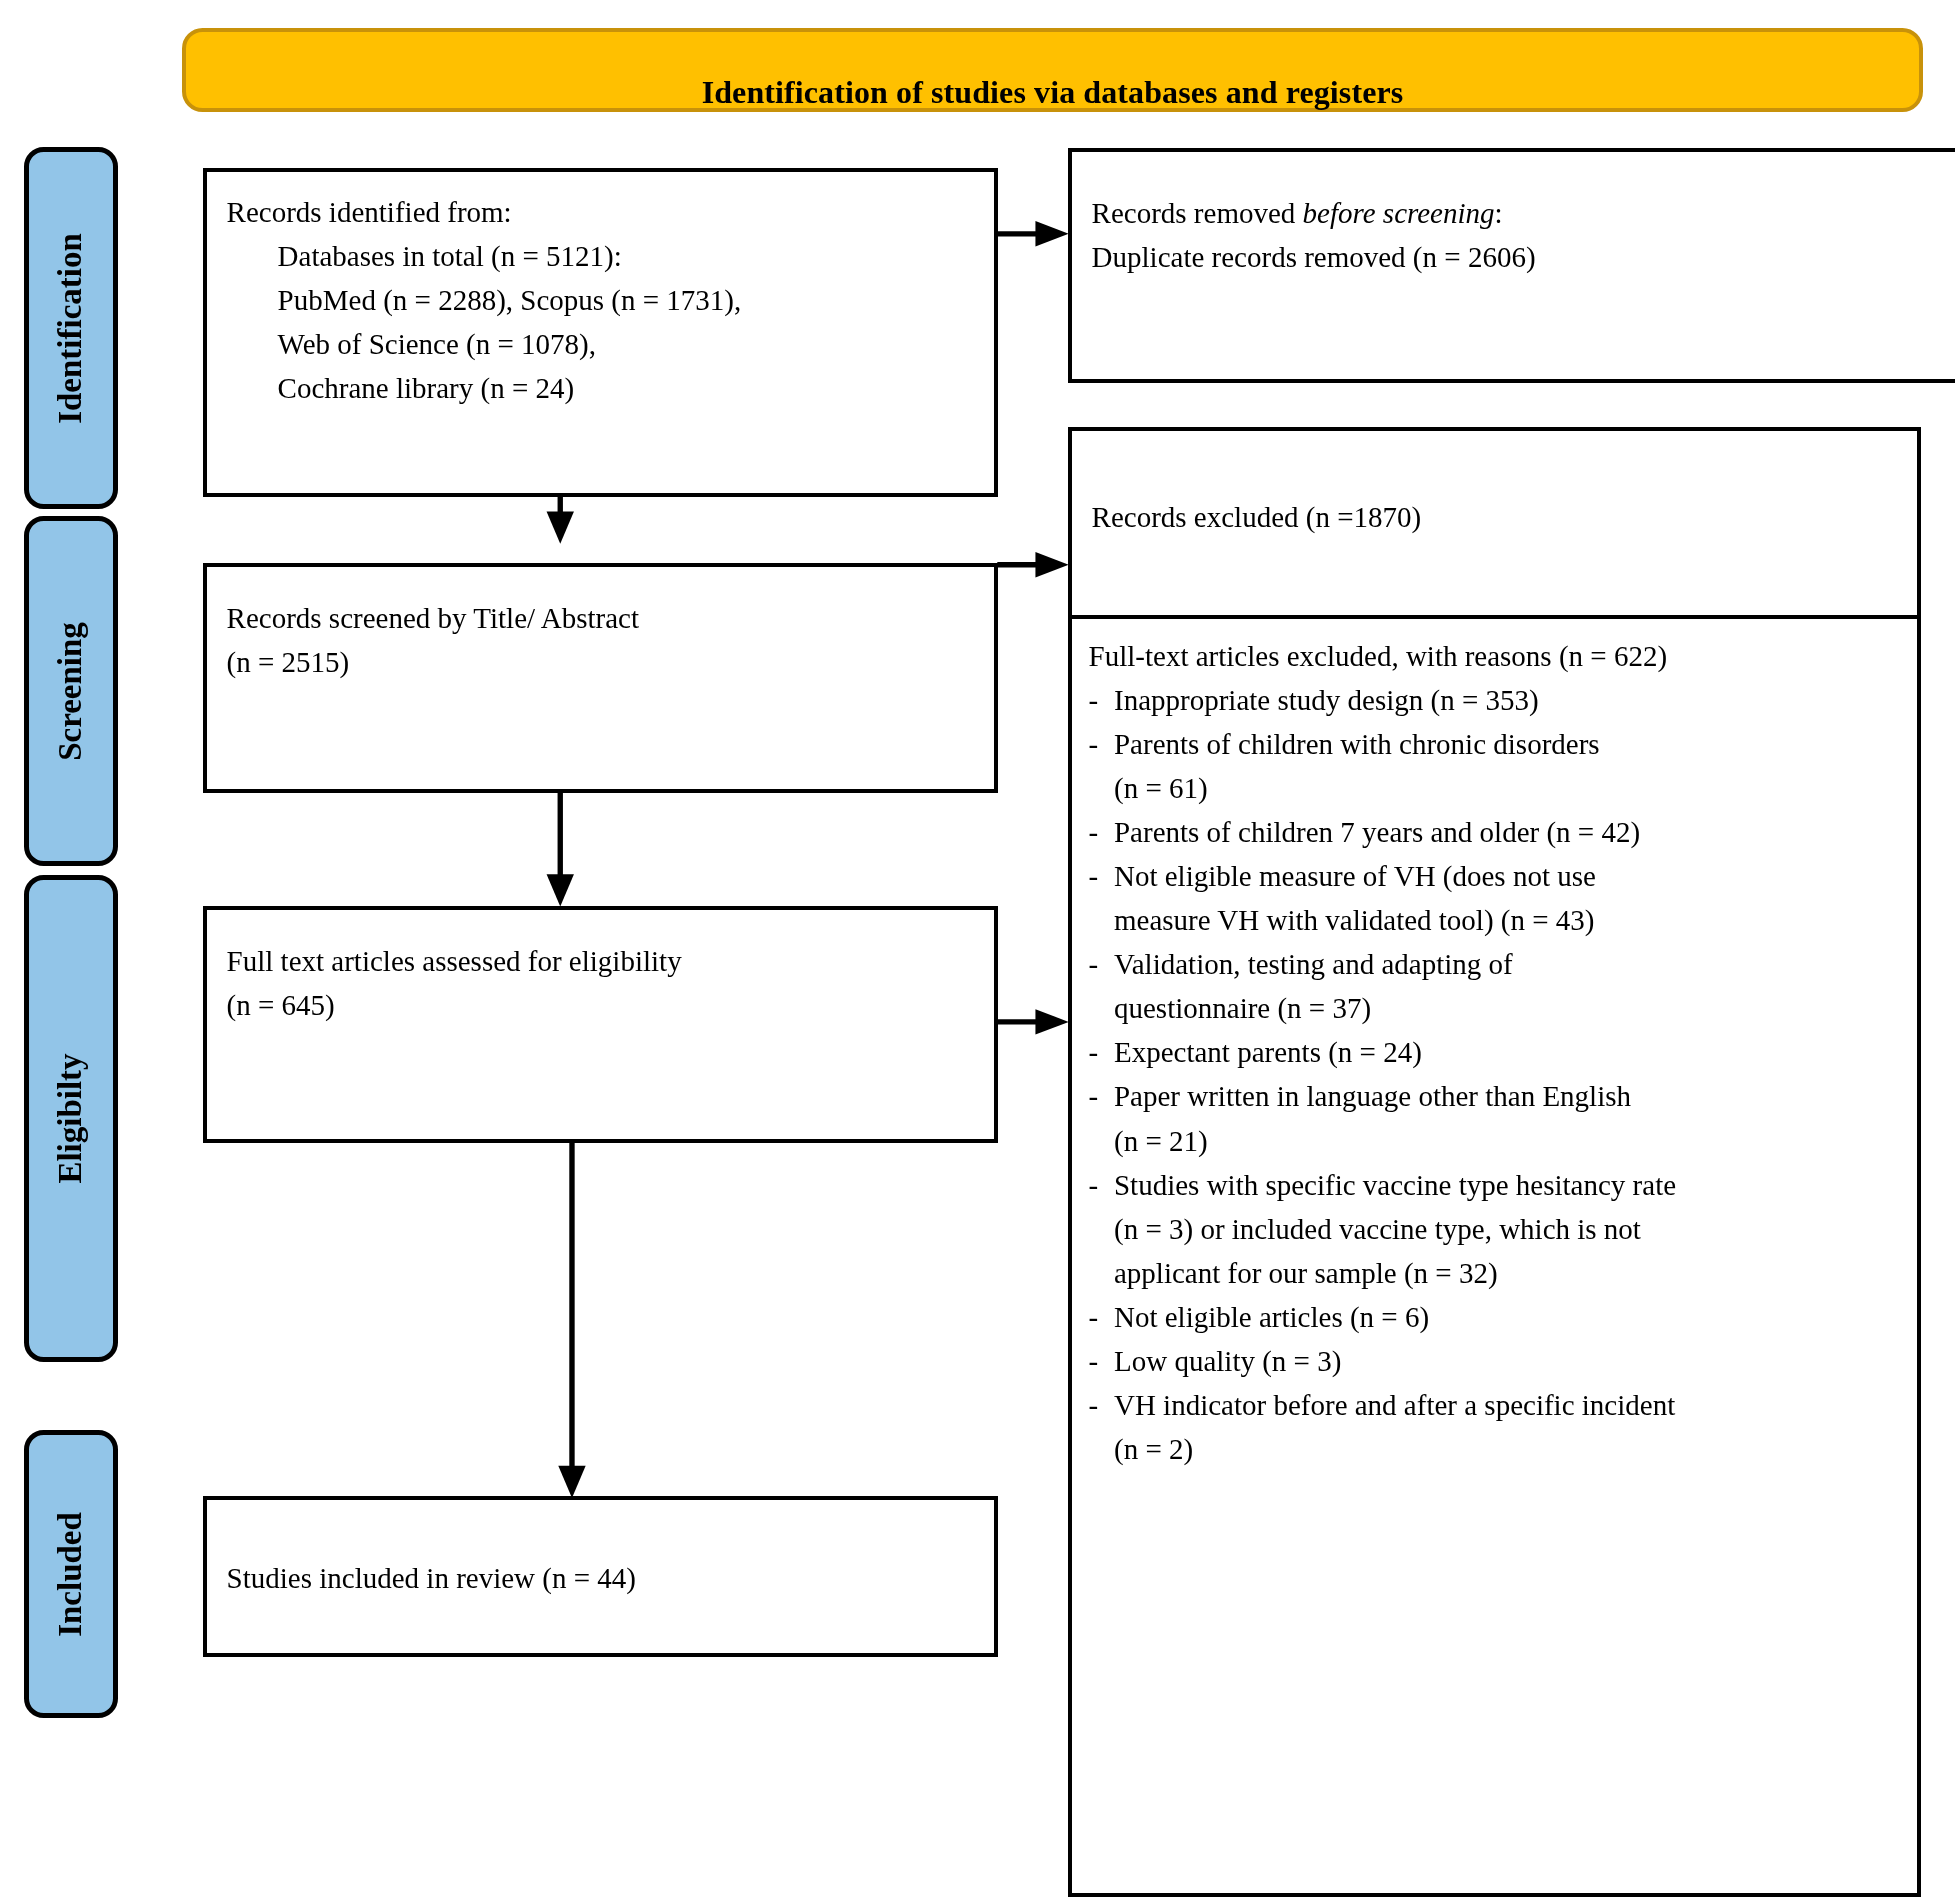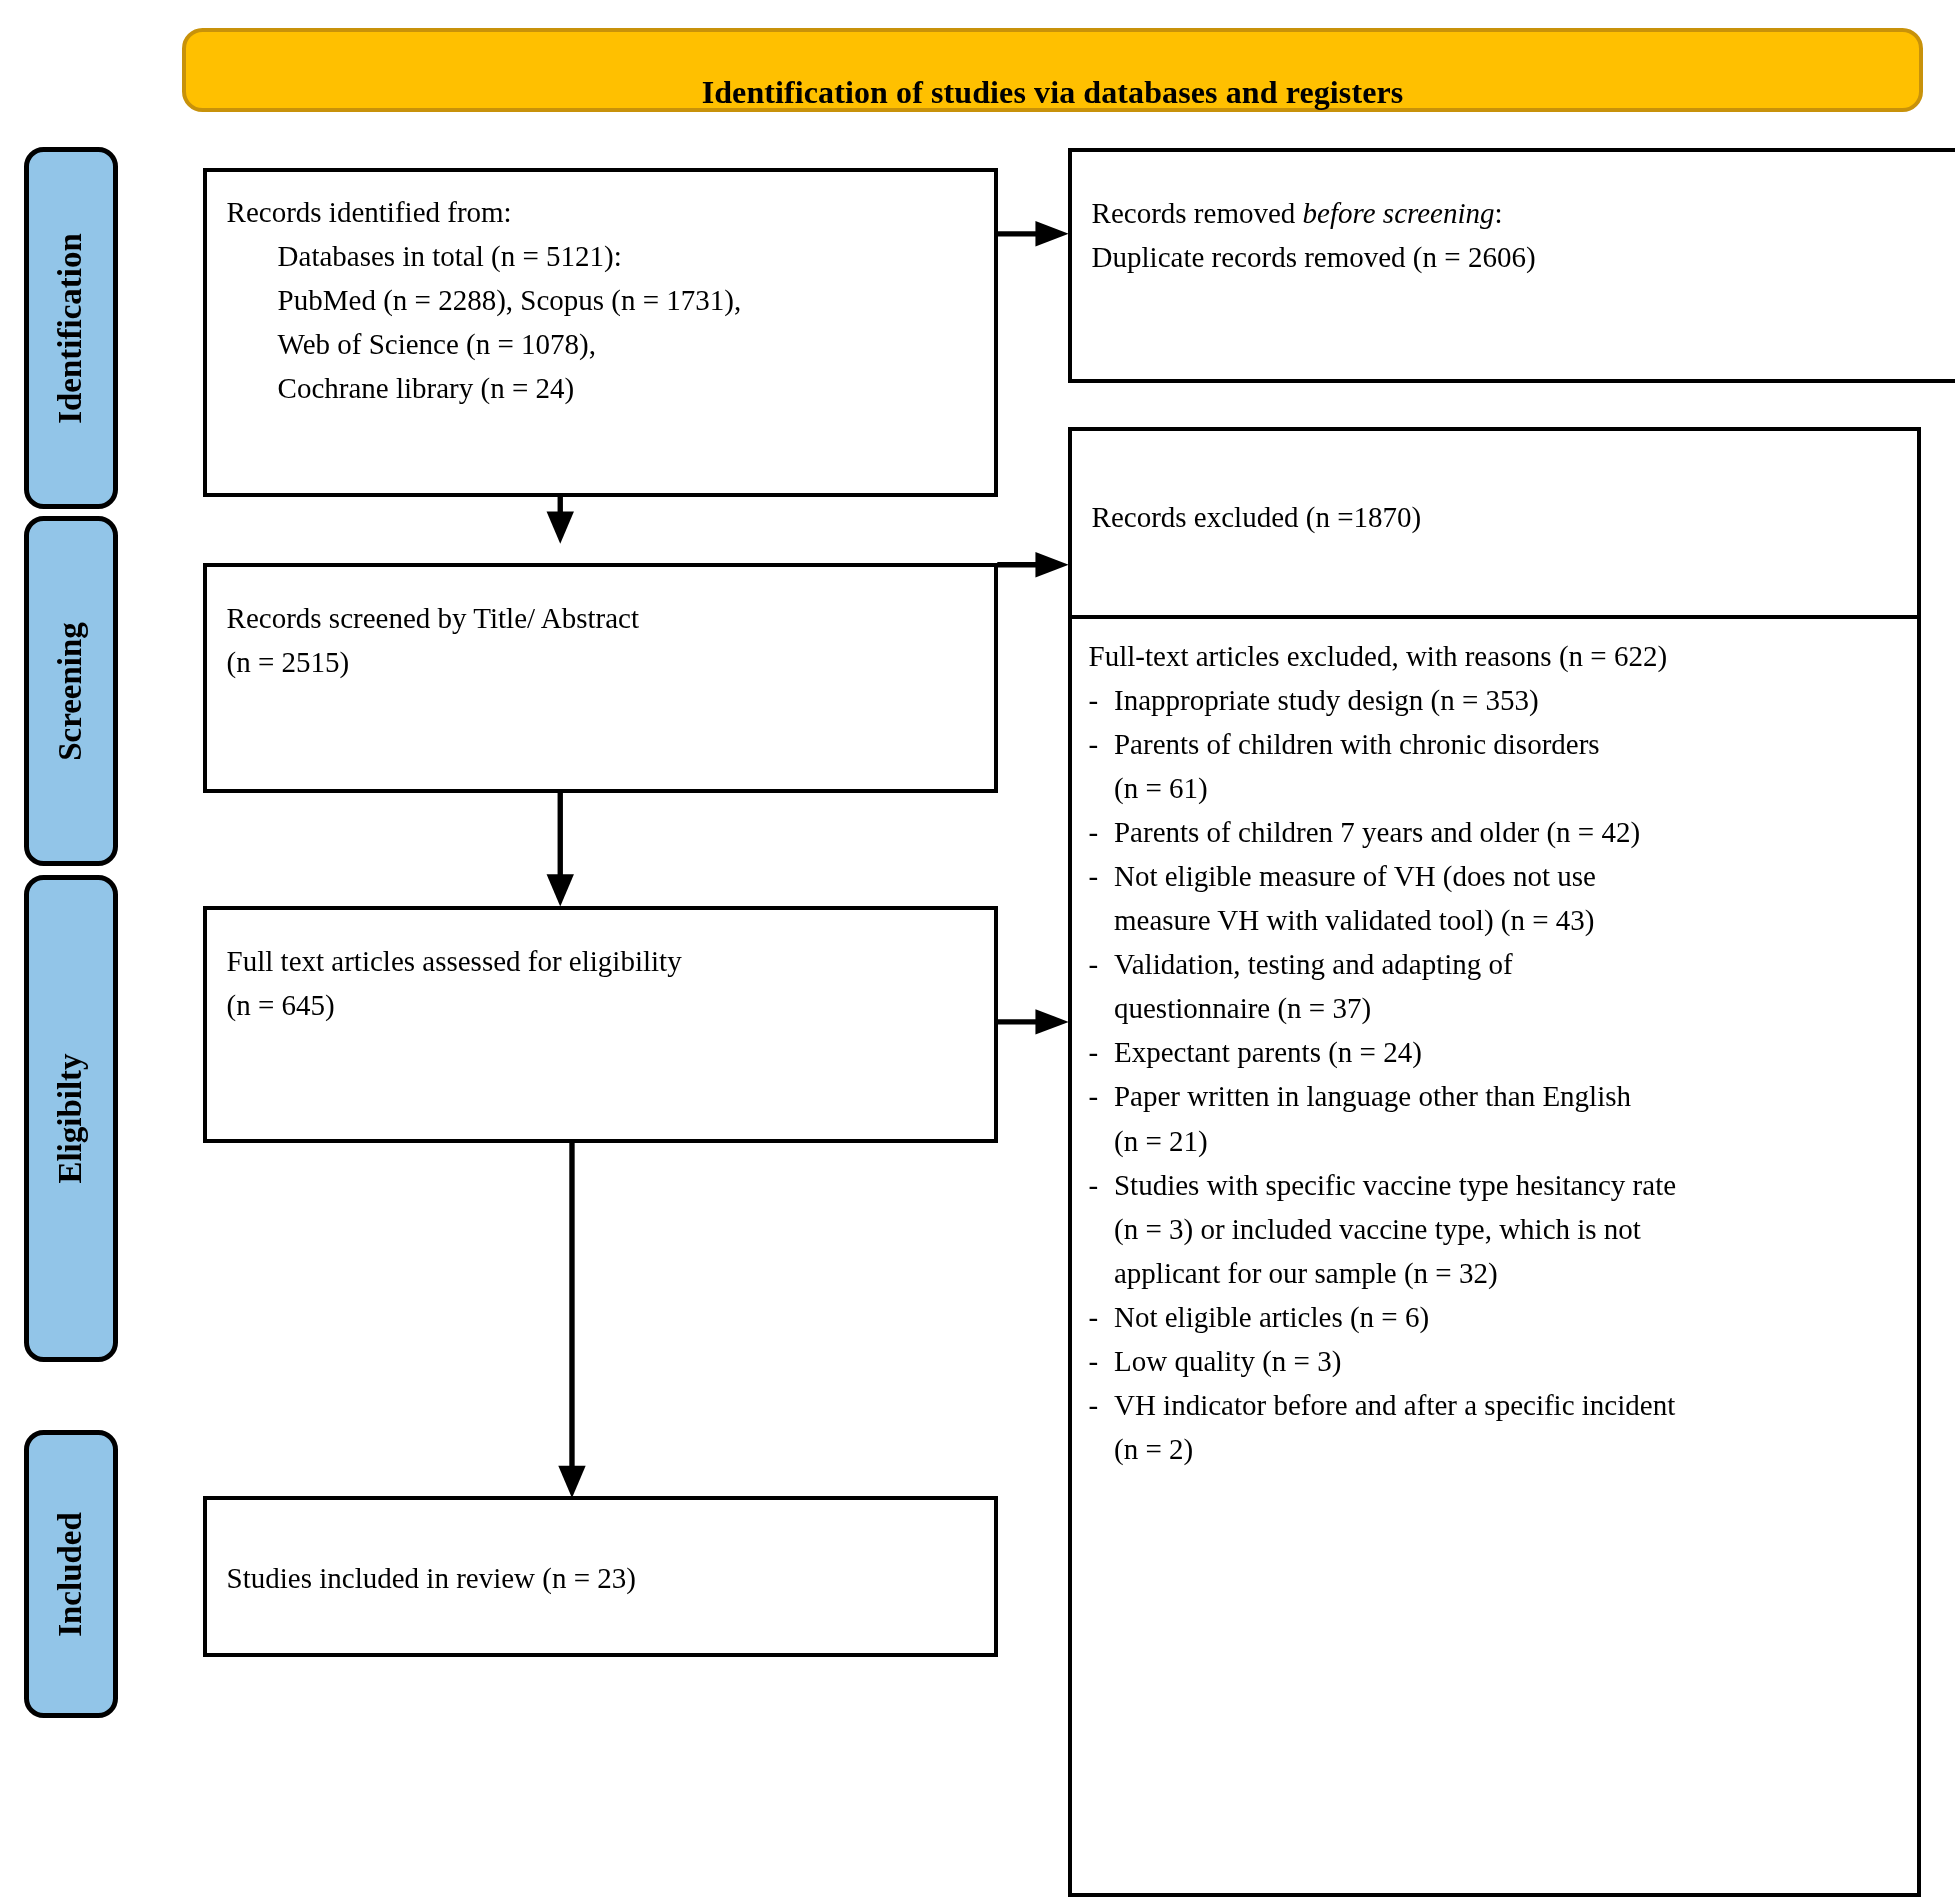--- a/index.html
+++ b/index.html
@@ -230,21 +230,21 @@
 
   <div class="pbox box-fulltext">
     <div class="pbox-body">
       <span class="line">Full text articles assessed for eligibility</span>
       <span class="line">(n = 645)</span>
     </div>
   </div>
 
   <div class="pbox box-included">
     <div class="pbox-body">
-      <span class="line">Studies included in review (n = 23)</span>
+      <span class="line">Studies included in review (n = 44)</span>
     </div>
   </div>
 
   <div class="pbox box-reasons">
     <div class="pbox-body">
       <span class="reason-head">Full-text articles excluded, with reasons (n = 622)</span>
       <div id="reasons-list">
           <div class="reason-item">
             <span class="reason-dash">-</span>
             <span class="reason-text">

